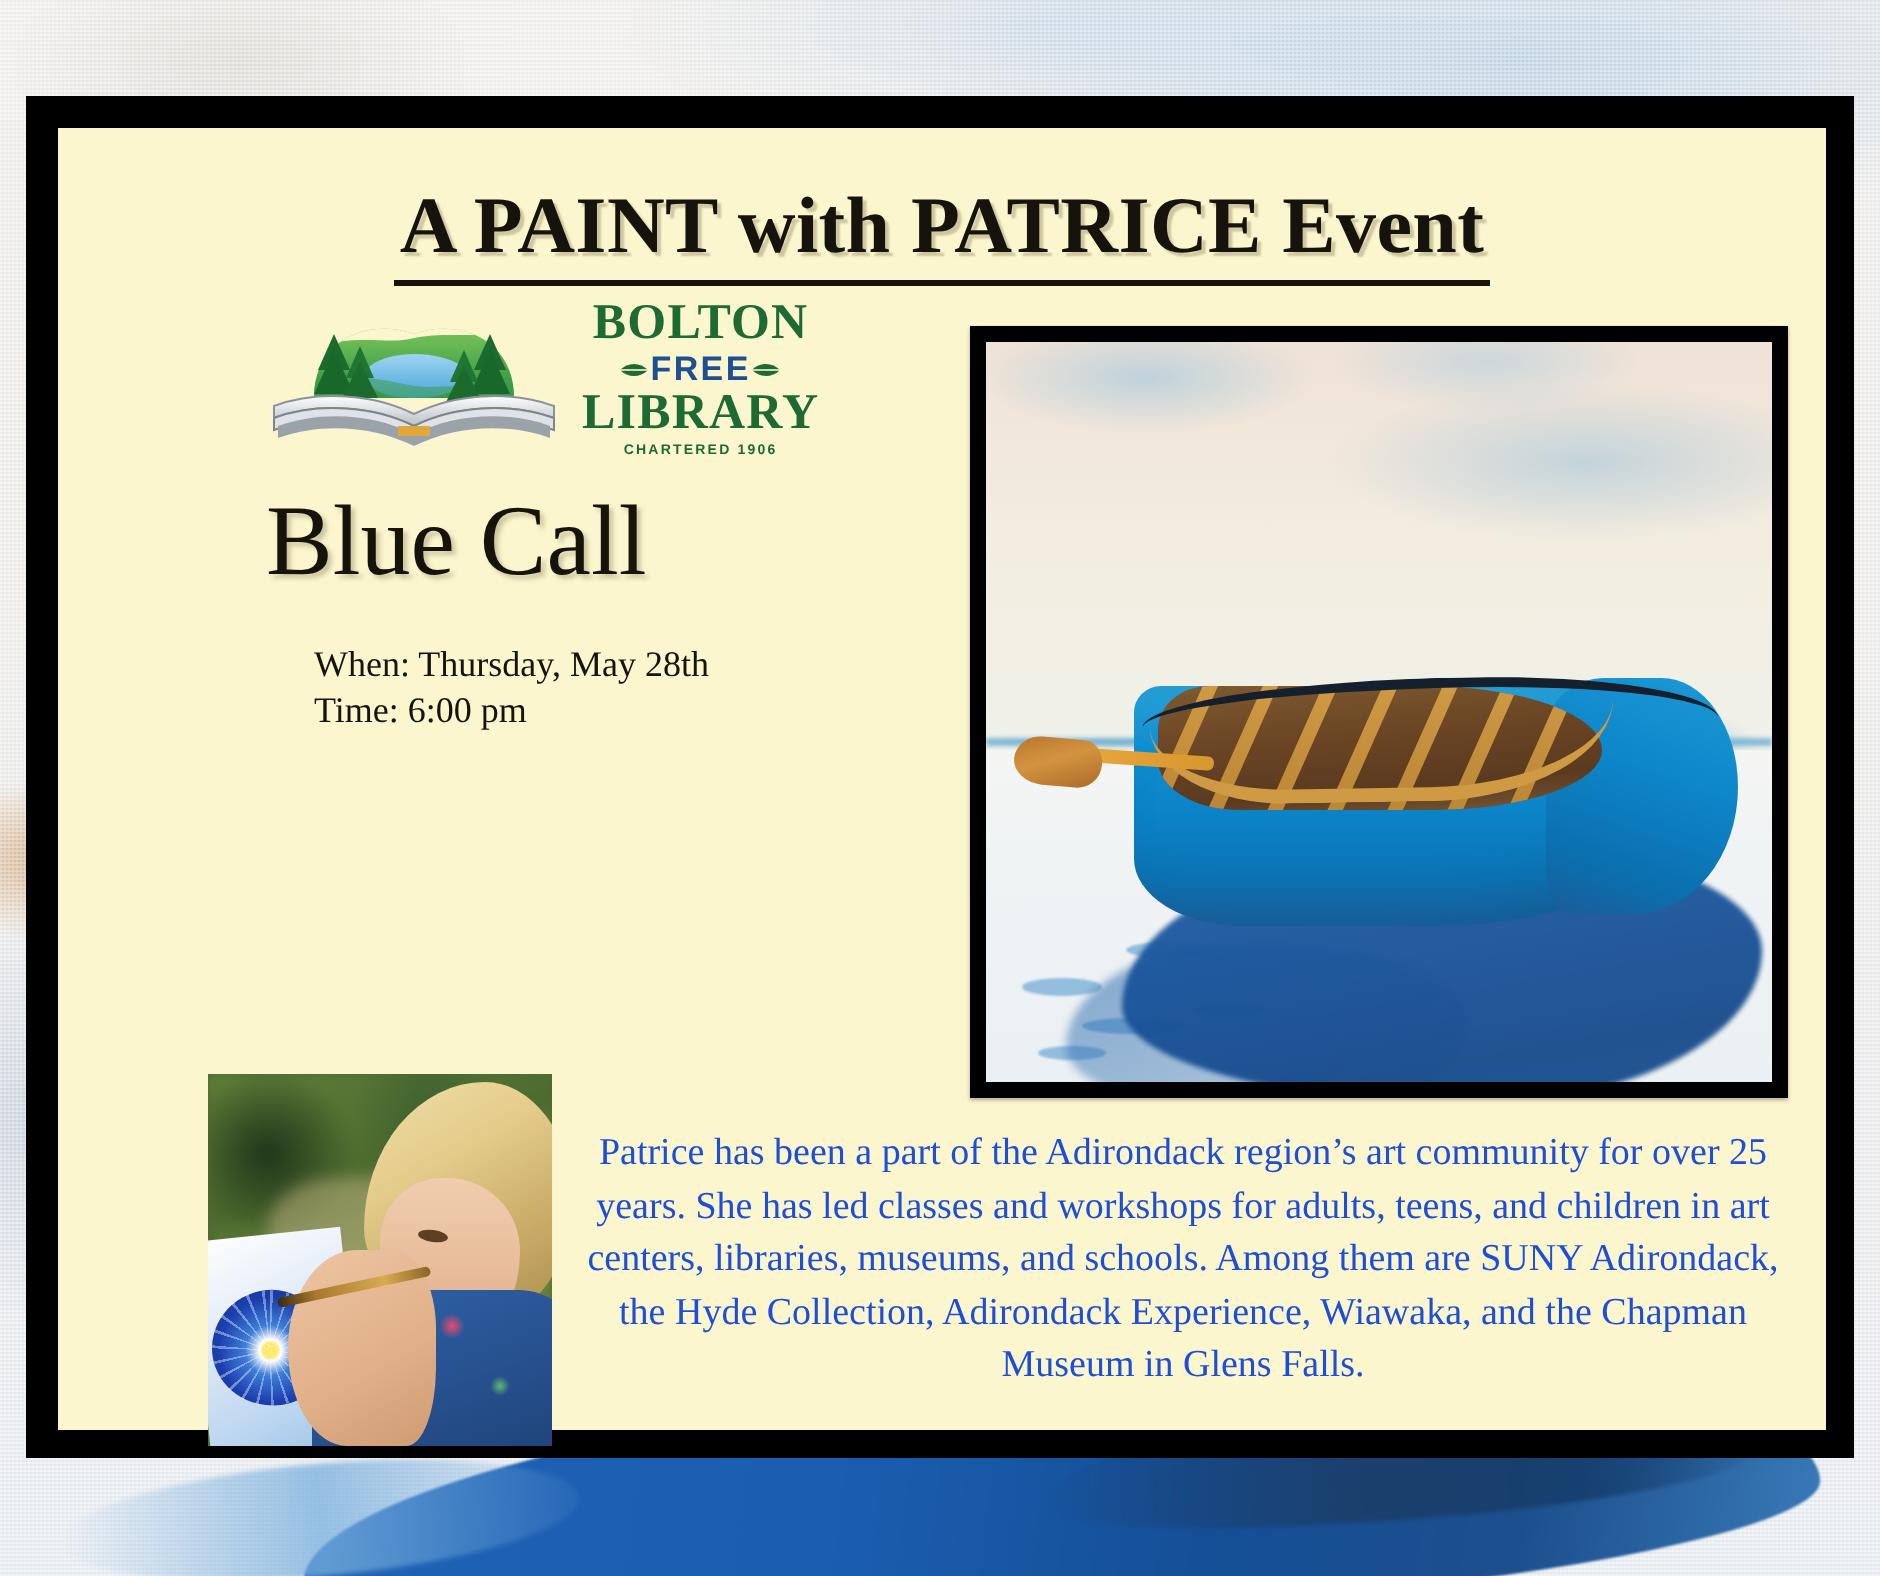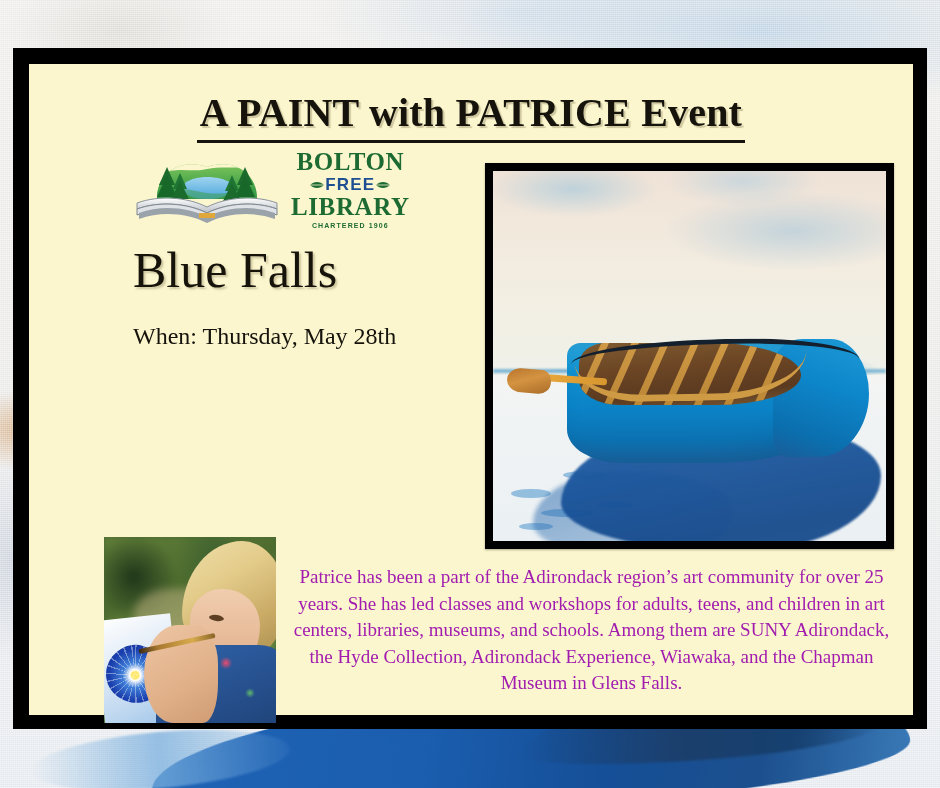--- a/index.html
+++ b/index.html
@@ -141,23 +141,24 @@
   .event-title {
     margin-top: 18px;
     font-size: 50px;
     color: #16130b;
     line-height: 1.05;
     text-shadow: 2px 2px 2px rgba(160,150,110,.5);
   }
 
   .details {
     margin-top: 24px;
-    font-size: 24px;
+    font-size: 18px;
     color: #15130c;
     line-height: 1.30;
+    margin-left: 24px;
   }
   .details .it { font-style: italic; }
 
   
   .painting-frame {
     position: absolute;
     left: 456px; top: 99px;
     width: 409px; height: 386px;
     background: #000;
     padding: 8px;
@@ -365,21 +366,21 @@
   }
 
   
   .bio {
     position: absolute;
     left: 255px; top: 500px;
     width: 615px;
     text-align: center;
     font-size: 19px;
     line-height: 1.40;
-    color: #a21caf;
+    color: #1d4ed8;
   }
 
 </style>
 </head>
 <body>
 
 <div class="bg-canvas">
   <div class="bg-noise"></div>
   <div class="bg-swash">
     <div class="s1"></div>
@@ -452,24 +453,25 @@
             <svg class="leaf" viewBox="0 0 16 8">
               <path d="M1 4 C5 0, 11 0, 15 4 C11 8, 5 8, 1 4 Z" fill="#1d6b33"></path>
               <path d="M1 4 L15 4" stroke="#fbf6ce" stroke-width=".8"></path>
             </svg>
           </div>
           <div class="logo-library">LIBRARY</div>
           <div class="logo-chartered">CHARTERED 1906</div>
         </div>
       </div>
 
-      <div class="event-title">Blue Falls</div>
+      <div class="event-title">Blue Call</div>
 
       <div class="details">
         <div>When:  Thursday, May 28th</div>
+        <div>Time:  6:00 pm</div>
       </div>
     </div>
 
     <div class="painting-frame">
       <div class="painting">
         <div class="sky"></div>
         <div class="trees-far"></div>
         <div class="shore"></div>
         <div class="water"></div>
 

